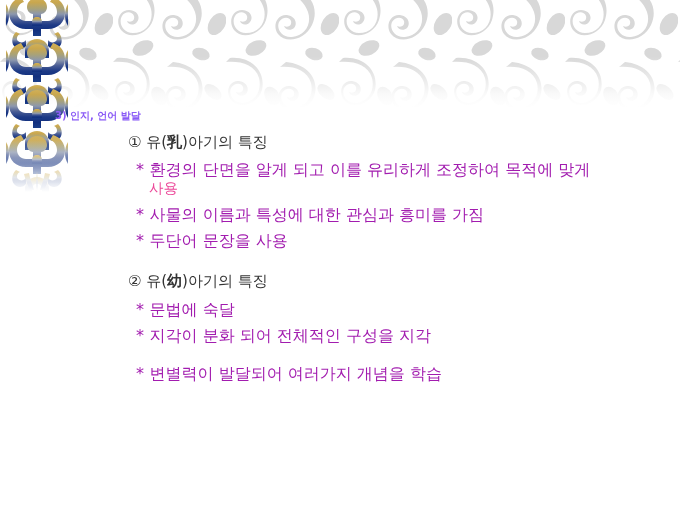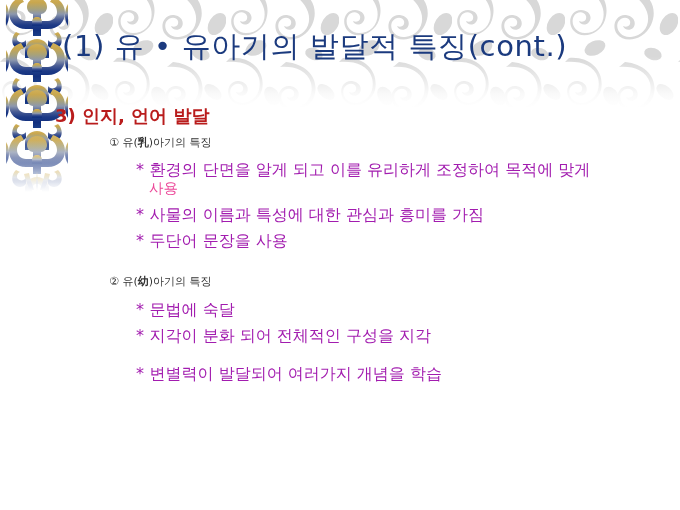--- a/index.html
+++ b/index.html
@@ -86,28 +86,28 @@
 
   .line {
     position: absolute;
     white-space: pre;
     font-size: 14.5px;
     line-height: 19px;
     color: #3d3d3d;
   }
   .lvl1 {
     left: 55px;
-    font-size: 18px;
+    font-size: 10px;
     font-weight: bold;
-    color: #b91c1c;
+    color: #8b5cf6;
     text-align: center;
   }
   .lvl2 {
-    left: 109px;
-    font-size: 11px;
+    left: 128px;
+    font-size: 15px;
     color: #333333;
   }
   .lvl3 {
     left: 136px;
     font-size: 16px;
     color: #a21caf;
   }
   .lvl3wrap {
     left: 149px;
     font-size: 14.5px;
@@ -208,21 +208,20 @@
       <path d="M2,146 C6,152 6,162 2,168 L2,146 Z"></path>
       <path d="M64,146 C60,152 60,162 64,168 L64,146 Z"></path>
 
       <path d="M20,178 C22,186 24,190 26,194 L30,194 C28,188 26,182 25,177 Z"></path>
       <path d="M46,178 C44,186 42,190 40,194 L36,194 C38,188 40,182 41,177 Z"></path>
       <path d="M33,176 C34,184 34,190 33,195 C32,190 32,184 33,176 Z"></path>
     </g>
     <rect x="0" y="0" width="66" height="196" fill="url(#ornFade)"></rect>
   </svg>
 
-  <div id="title">(1) 유 • 유아기의 발달적 특징(cont.)</div>
 
   <div id="body-area">
 
     <div class="line lvl1" style="top:2px;">3) 인지, 언어 발달</div>
 
     <div class="line lvl2" style="top:29px;"><span>①</span><span> </span><span>유(</span><span class="hanja">乳</span><span>)아기의 특징</span></div>
 
     <div class="line lvl3" style="top:56px;"><span class="star">*</span><span> </span><span>환경의 단면을 알게 되고 이를 유리하게 조정하여 목적에 맞게</span></div>
     <div class="line lvl3wrap" style="top:75px;">사용</div>
 

